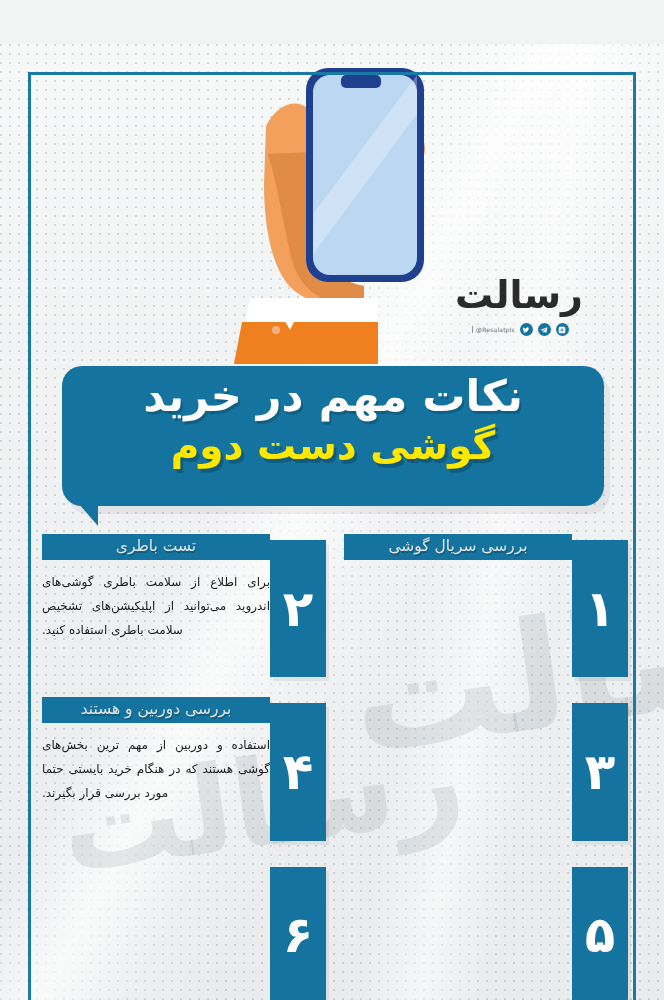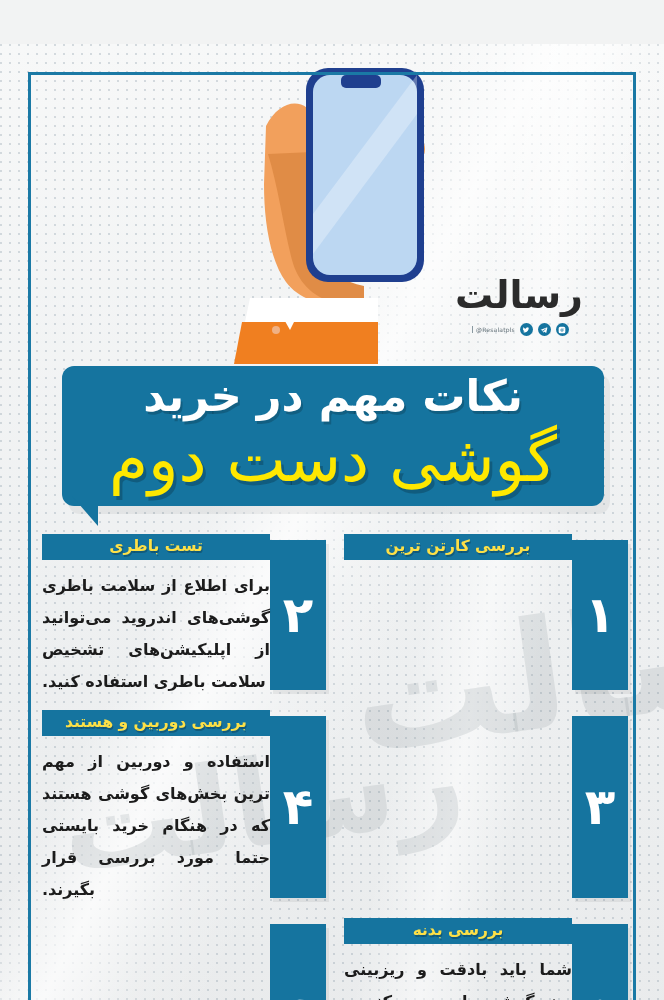--- a/index.html
+++ b/index.html
@@ -51,40 +51,40 @@
   .sic svg{width:8px;height:8px;fill:#fff;}
   .handle{
     font-size:6px;color:#5b6a72;margin-inline-start:3px;
     border-inline-start:1px solid #8a99a1;padding-inline-start:3px;
     letter-spacing:.2px;white-space:nowrap;direction:ltr;
   }
 
   
   .title-banner{
     position:absolute;left:62px;top:322px;width:542px;height:140px;
-    background:#15749f;border-radius:12px;
+    background:#15749f;border-radius:20px;
     box-shadow:6px 8px 0 rgba(0,0,0,.05);
   }
   .title-tail{
     position:absolute;left:72px;top:452px;
     width:0;height:0;
     border-inline-start:0 solid transparent;
     border-left:26px solid transparent;
     border-top:30px solid #15749f;
   }
   .title-line1{
     position:absolute;left:0;right:0;top:6px;
     text-align:center;color:#ffffff;font-weight:bold;
     font-size:43px;line-height:1.15;letter-spacing:-1px;
     text-shadow:2px 3px 0 rgba(0,0,0,.18);
   }
   .title-line2{
     position:absolute;left:0;right:0;top:58px;
-    text-align:center;color:#ffe800;font-weight:normal;
-    font-size:63px;line-height:1.15;letter-spacing:-1px;
+    text-align:center;color:#ffe800;font-weight:bold;
+    font-size:39px;line-height:1.15;letter-spacing:-1px;
     text-shadow:3px 4px 0 rgba(0,0,0,.20);
   }
 
   
   .grid{
     position:absolute;left:34px;top:486px;width:596px;height:488px;
     display:grid;grid-template-columns:1fr 1fr;grid-template-rows:1fr 1fr 1fr;
     column-gap:8px;row-gap:2px;
   }
   .tip{
@@ -95,31 +95,31 @@
     flex:0 0 56px;background:#15749f;margin:6px 0 8px 0;
     display:flex;align-items:center;justify-content:center;
     box-shadow:3px 4px 0 rgba(0,0,0,.06);
   }
   .numbox span{
     color:#ffffff;font-size:50px;font-weight:bold;line-height:1;
     font-family:"DejaVu Sans","Liberation Sans",sans-serif;
   }
   .tip-body{flex:1 1 auto;min-width:0;padding-inline-end:6px;}
   .tip-head{
-    background:#15749f;color:#fde047;font-weight:bold;
+    background:#15749f;color:#e5e5e5;font-weight:normal;
     font-size:15.5px;line-height:1.35;text-align:center;
     padding:2px 8px 3px 8px;margin:0 0 6px 0;display:inline-block;
     width:100%;box-sizing:border-box;
     text-shadow:1px 2px 0 rgba(0,0,0,.22);
     white-space:nowrap;overflow:hidden;
   }
   .tip-text{
-    color:#1c1c1c;font-size:16px;line-height:2.0;
+    color:#1c1c1c;font-size:12px;line-height:2.0;
     text-align:justify;text-align-last:left;
-    font-weight:bold;
+    font-weight:normal;
     direction:rtl;
   }
 
   
   .wm{
     position:absolute;pointer-events:none;color:rgba(120,130,138,.16);
     font-size:150px;font-weight:bold;line-height:1;
     font-family:"DejaVu Sans","Liberation Sans",sans-serif;
   }
   .wm.a{left:350px;top:548px;transform:rotate(-8deg);}
@@ -198,21 +198,21 @@
   <div class="wm a">رسالت</div>
   <div class="wm b">رسالت</div>
 
   <div class="grid">
 
     <div class="tip" style="grid-column:1;grid-row:1;">
       <div class="numbox">
         <span>۱</span>
       </div>
       <div class="tip-body">
-        <div class="tip-head">بررسی کارتن ترین</div>
+        <div class="tip-head">بررسی سریال گوشی</div>
       </div>
     </div>
 
     <div class="tip" style="grid-column:2;grid-row:1;">
       <div class="numbox">
         <span>۲</span>
       </div>
       <div class="tip-body">
         <div class="tip-head">تست باطری</div>
         <div class="tip-text">برای اطلاع از سلامت باطری گوشی‌های اندروید می‌توانید از اپلیکیشن‌های تشخیص سلامت باطری استفاده کنید.</div>
@@ -233,22 +233,20 @@
         <div class="tip-head">بررسی دوربین و هستند</div>
         <div class="tip-text">استفاده و دوربین از مهم ترین بخش‌های گوشی هستند که در هنگام خرید بایستی حتما مورد بررسی قرار بگیرند.</div>
       </div>
     </div>
 
     <div class="tip" style="grid-column:1;grid-row:3;">
       <div class="numbox">
         <span>۵</span>
       </div>
       <div class="tip-body">
-        <div class="tip-head">بررسی بدنه</div>
-        <div class="tip-text">شما باید بادقت و ریزبینی بدنه گوشی را بررسی کنید و متوجه ایرادهای آن در بدنه شوید و سپس اقدام به خرید کنید.</div>
       </div>
     </div>
 
     <div class="tip" style="grid-column:2;grid-row:3;">
       <div class="numbox">
         <span>۶</span>
       </div>
     </div>
 
   </div>

